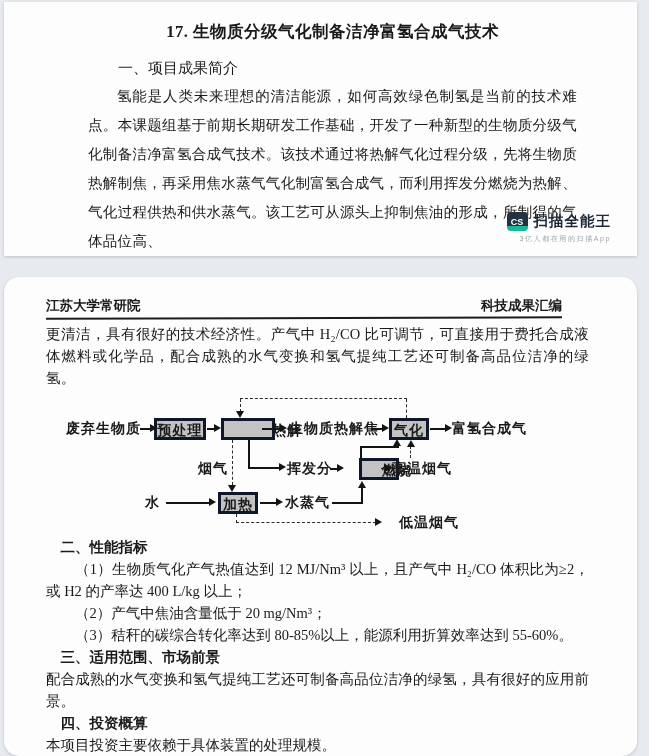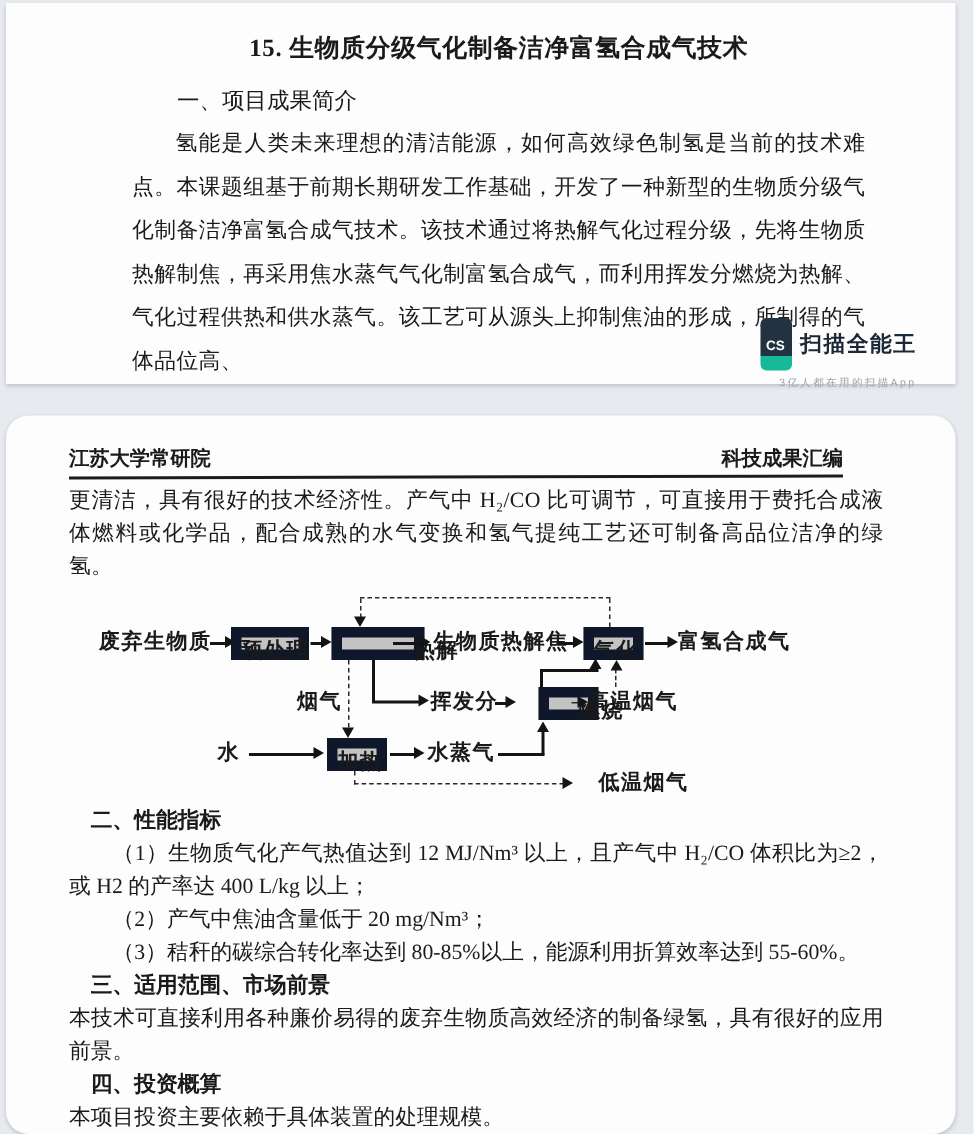--- a/index.html
+++ b/index.html
@@ -25,21 +25,21 @@
   .p1-para{
     margin:4px 0 0 0;font-size:14.5px;line-height:29px;text-align:justify;
     text-indent:2em;letter-spacing:0.3px;
   }
   .p1-pagenum{margin-top:4px;text-align:center;font-size:13px;line-height:18px;}
 
   .cs-logo{position:absolute;right:26px;top:210px;text-align:right;}
   .cs-row{display:flex;align-items:center;justify-content:flex-end;gap:6px;}
   .cs-badge{
     display:inline-flex;align-items:center;justify-content:center;
-    width:21px;height:35px;border-radius:4px;
+    width:21px;height:19px;border-radius:4px;
     background:linear-gradient(180deg,#223240 72%,#16b998 72%);
     color:#fff;font-size:9px;font-weight:700;
     font-family:"Liberation Sans","DejaVu Sans",sans-serif;
   }
   .cs-name{
     font-family:"Liberation Sans","DejaVu Sans",sans-serif;
     font-size:14.5px;font-weight:700;color:#1b2837;letter-spacing:1px;
   }
   .cs-tagline{
     margin-top:3px;font-family:"Liberation Sans","DejaVu Sans",sans-serif;
@@ -64,37 +64,37 @@
   .num-item{text-indent:2em;}
 
   
   .diagram{
     position:relative;left:-6px;width:585px;height:145px;margin-top:2px;
     font-weight:700;font-size:14px;
   }
   .dlabel{position:absolute;height:22px;line-height:22px;white-space:nowrap;letter-spacing:1px;}
   .dbox{
     position:absolute;height:22px;line-height:20px;box-sizing:border-box;
-    background:#c3c3c3;border:7px solid #0f172a;text-align:center;
+    background:#c3c3c3;border:3px solid #0f172a;text-align:center;
     letter-spacing:1px;white-space:nowrap;
   }
   .hl{position:absolute;height:2px;background:#141414;}
   .vl{position:absolute;width:2px;background:#141414;}
   .dhl{position:absolute;height:0;border-top:1.5px dashed #2a2a2a;}
   .dvl{position:absolute;width:0;border-left:1.5px dashed #2a2a2a;}
   .ar,.au,.ad{position:absolute;width:0;height:0;}
   .ar{border-top:4px solid transparent;border-bottom:4px solid transparent;border-left:7px solid #141414;}
   .au{border-left:4px solid transparent;border-right:4px solid transparent;border-bottom:7px solid #141414;}
   .ad{border-left:4px solid transparent;border-right:4px solid transparent;border-top:7px solid #141414;}
 </style>
 </head>
 <body>
 
 <section class="card card1">
-  <h1 class="p1-title">15. 生物质分级气化制备洁净富氢合成气技术</h1>
+  <h1 class="p1-title">17. 生物质分级气化制备洁净富氢合成气技术</h1>
   <h2 class="p1-heading">一、项目成果简介</h2>
   <p class="p1-para">氢能是人类未来理想的清洁能源，如何高效绿色制氢是当前的技术难点。本课题组基于前期长期研发工作基础，开发了一种新型的生物质分级气化制备洁净富氢合成气技术。该技术通过将热解气化过程分级，先将生物质热解制焦，再采用焦水蒸气气化制富氢合成气，而利用挥发分燃烧为热解、气化过程供热和供水蒸气。该工艺可从源头上抑制焦油的形成，所制得的气体品位高、</p>
 
   <div class="cs-logo">
     <div class="cs-row">
       <span class="cs-badge">
         <span>CS</span>
       </span>
       <span class="cs-name">扫描全能王</span>
     </div>
@@ -202,18 +202,18 @@
       <div class="ar" style="left:335px;top:127px;"></div>
     </div>
   </div>
 
   <h3 class="section-heading">二、性能指标</h3>
   <p class="section-item num-item">（1）生物质气化产气热值达到 12 MJ/Nm³ 以上，且产气中 H₂/CO 体积比为≥2，或 H2 的产率达 400 L/kg 以上；</p>
   <p class="section-item num-item">（2）产气中焦油含量低于 20 mg/Nm³；</p>
   <p class="section-item num-item">（3）秸秆的碳综合转化率达到 80-85%以上，能源利用折算效率达到 55-60%。</p>
 
   <h3 class="section-heading">三、适用范围、市场前景</h3>
-  <p class="section-item">本技术可直接利用各种廉价易得的废弃生物质高效经济的制备绿氢，具有很好的应用前景。</p>
+  <p class="section-item">配合成熟的水气变换和氢气提纯工艺还可制备高品位洁净的绿氢，具有很好的应用前景。</p>
 
   <h3 class="section-heading">四、投资概算</h3>
   <p class="section-item">本项目投资主要依赖于具体装置的处理规模。</p>
 
 </section>
 
 </body></html>

